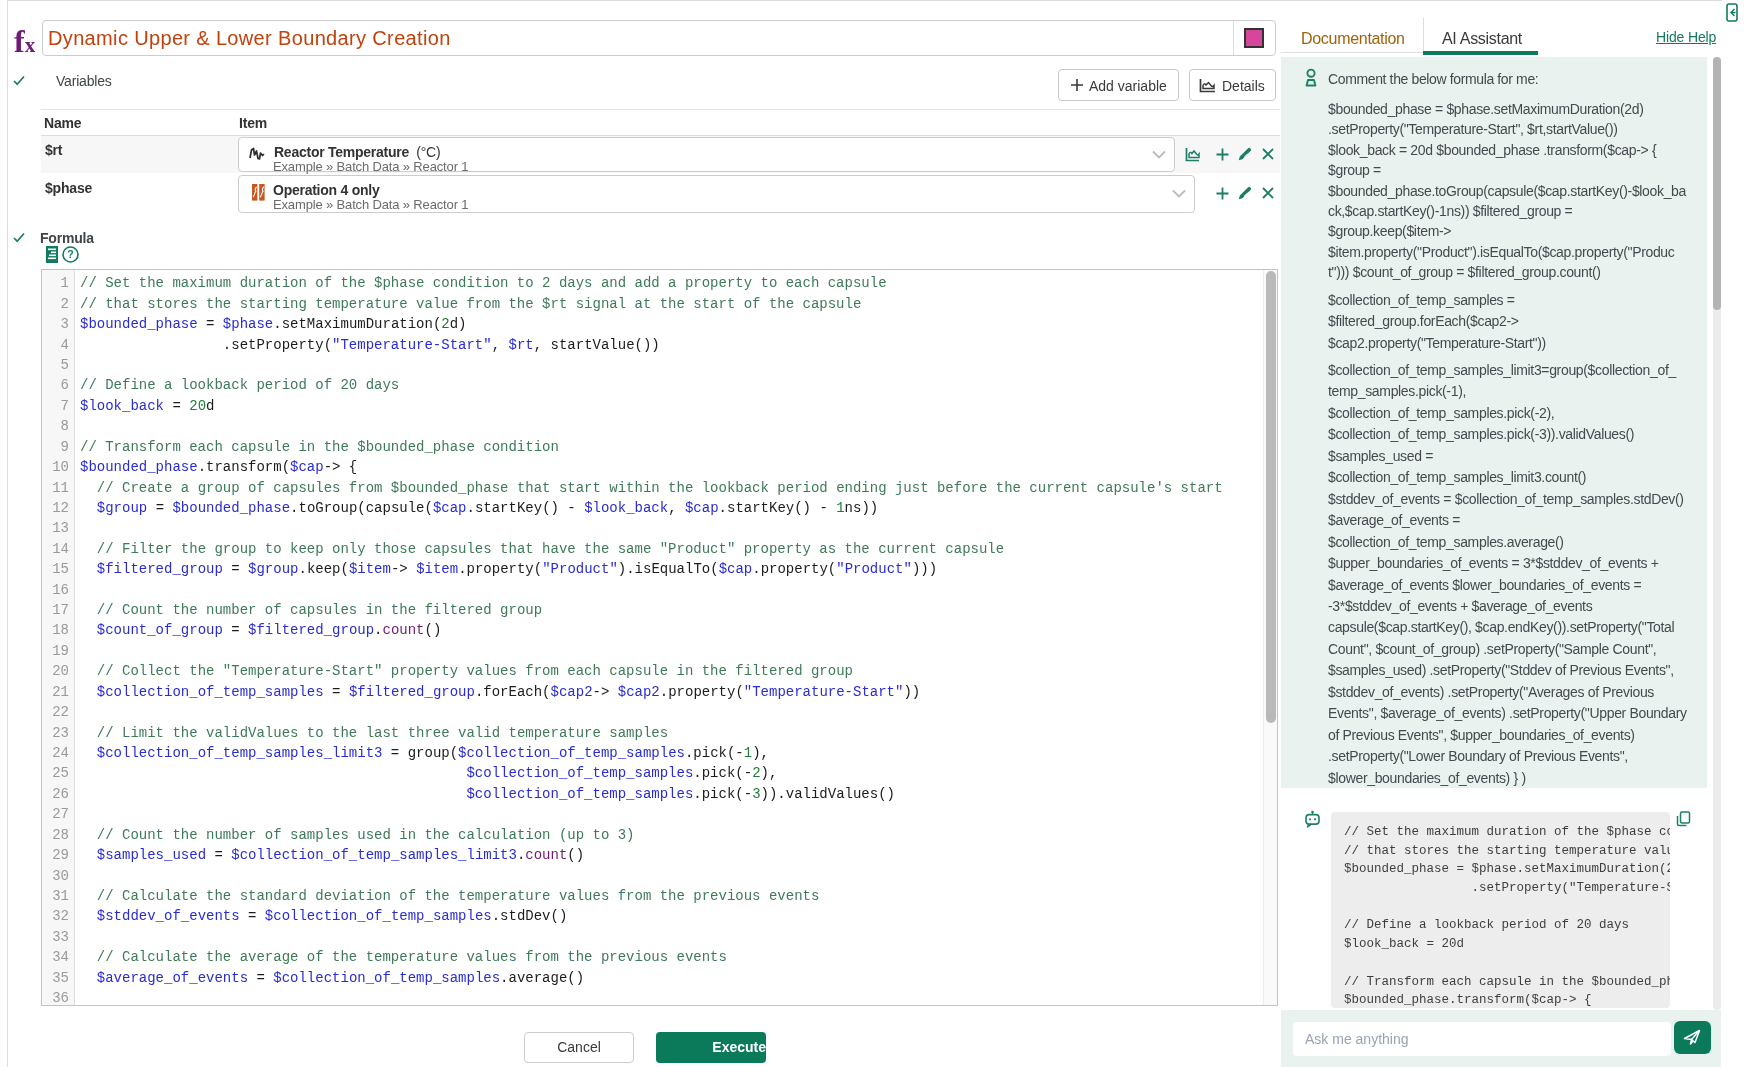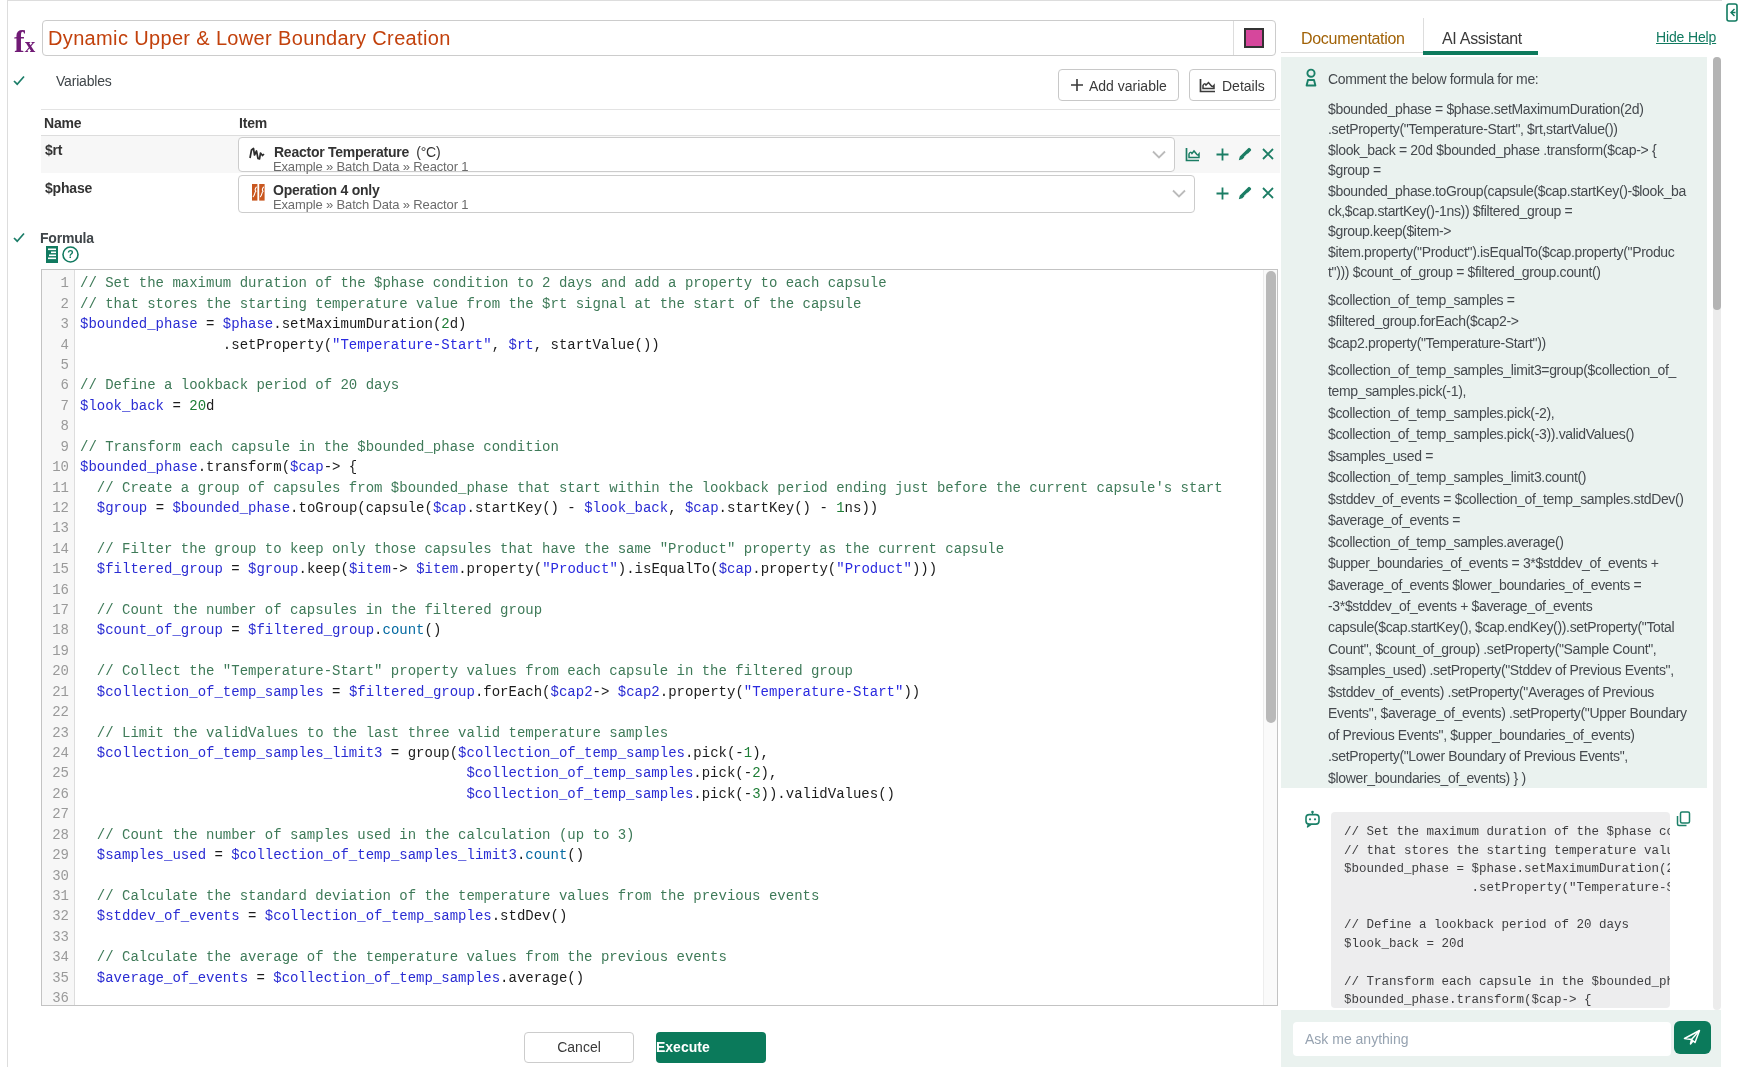--- a/index.html
+++ b/index.html
@@ -5,21 +5,21 @@
 * { margin:0; padding:0; box-sizing:border-box; }
 html,body { width:1749px; height:1067px; background:#fff; font-family:"Liberation Sans", sans-serif; overflow:hidden; }
 #root { position:relative; width:1749px; height:1067px; background:#fff; }
 .abs { position:absolute; }
 .mono { font-family:"Liberation Mono", monospace; }
 
 .c { color:#3e7a58; }
 .v { color:#2a2cd3; }
 .s { color:#2a2ae0; }
 .n { color:#1d7d35; }
-.k { color:#0369a1; }
+.k { color:#701a75; }
 .code-line { white-space:pre; height:20.43px; line-height:20.43px; color:#1c1c1c; }
 .gut { white-space:pre; height:20.43px; line-height:20.43px; color:#999; text-align:right; }
 .hl { white-space:pre; color:#45494e; }
 </style>
 </head>
 <body>
 <div id="root">
 
   <div class="abs" style="left:7px; top:0; width:1715px; height:1px; background:#ddd;"></div>
   <div class="abs" style="left:7px; top:0; width:1px; height:1067px; background:#ddd;"></div>
@@ -201,21 +201,21 @@
         <div class="code-line"></div>
         <div class="code-line">  <span class="c">// Calculate the average of the temperature values from the previous events</span></div>
         <div class="code-line">  <span class="v">$average_of_events</span> = <span class="v">$collection_of_temp_samples</span>.average()</div>
         <div class="code-line"></div>
       </div>
       <div class="abs" style="left:1221px; top:0px; width:15px; height:736px; background:#fafafa; border-left:1px solid #ededed;"></div>
       <div class="abs" style="left:1224px; top:1px; width:10px; height:452px; background:#b9b9b9; border-radius:5px;"></div>
     </div>
 
   <div class="abs" style="left:524px; top:1032px; width:110px; height:31px; border:1px solid #ccc; border-radius:4px; background:#fff; font-size:14px; color:#3a3a3a; text-align:center; line-height:29px;">Cancel</div>
-  <div class="abs" style="left:656px; top:1032px; width:110px; height:31px; border-radius:4px; background:#0b7a5b; font-size:14px; font-weight:bold; color:#fff; text-align:left; line-height:31px;">Execute</div>
+  <div class="abs" style="left:656px; top:1032px; width:110px; height:31px; border-radius:4px; background:#0b7a5b; font-size:14px; font-weight:bold; color:#fff; text-align:right; line-height:31px;">Execute</div>
 
   <div class="abs" style="left:1301px; top:30px; font-size:16px; letter-spacing:-0.3px; color:#a16207;">Documentation</div>
   <div class="abs" style="left:1423px; top:18px; width:1px; height:35px; background:#ddd;"></div>
   <div class="abs" style="left:1442px; top:30px; font-size:16px; letter-spacing:-0.3px; color:#3a3a3a;">AI Assistant</div>
   <div class="abs" style="left:1281px; top:52px; width:142px; height:1px; background:#ddd;"></div>
   <div class="abs" style="left:1423px; top:51px; width:115px; height:4px; background:#0d7a5c;"></div>
   <div class="abs" style="left:1656px; top:29px; font-size:14px; letter-spacing:-0.15px; color:#117a60; text-decoration:underline;">Hide Help</div>
 
   <svg class="abs" style="left:1726px; top:3px;" width="12" height="19" viewBox="0 0 12 19">
       <rect x="1" y="1" width="10" height="17" rx="2" fill="none" stroke="#117a60" stroke-width="1.6"></rect>

